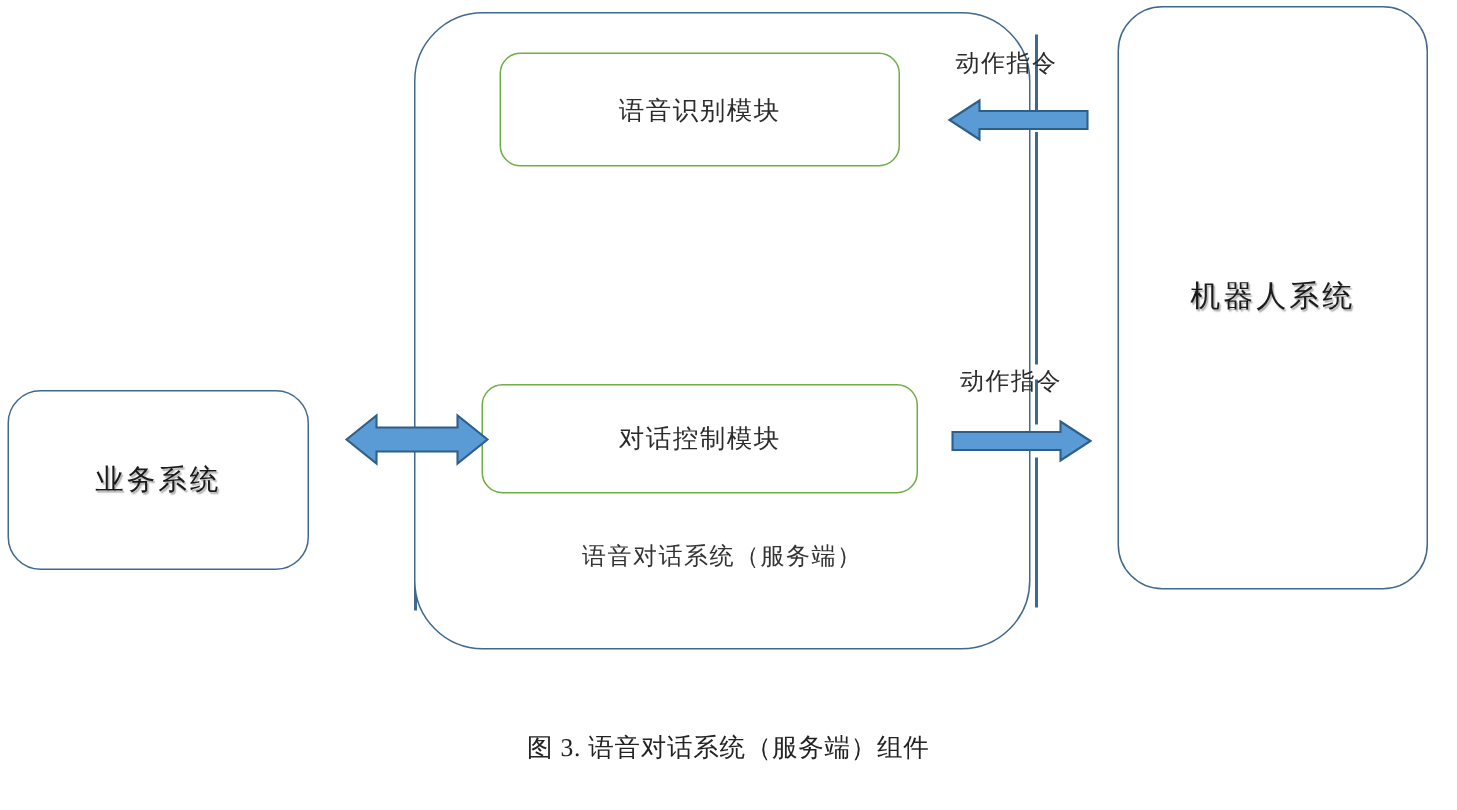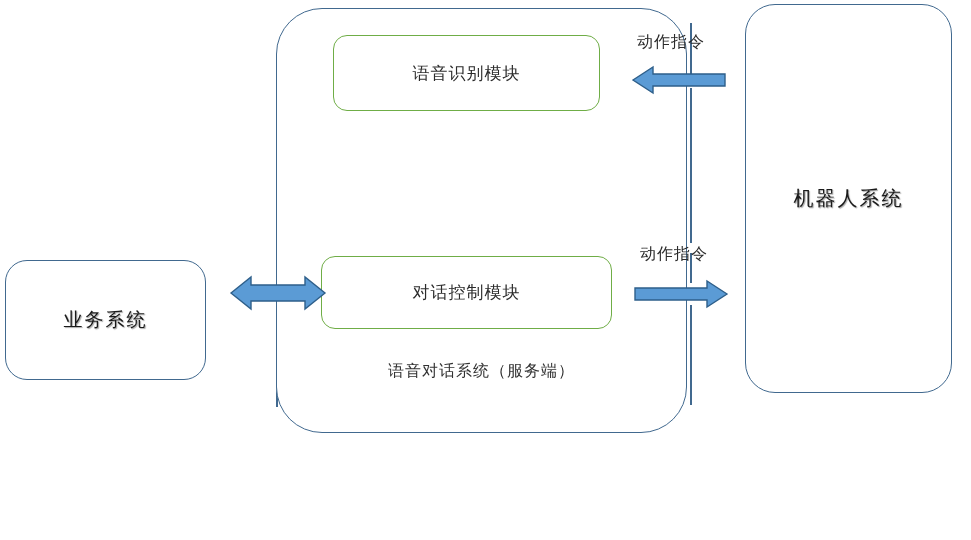--- a/index.html
+++ b/index.html
@@ -175,14 +175,15 @@
   <div class="arrow" style="left:229px; top:272px;">
     <svg width="98" height="42" viewBox="0 0 98 42" xmlns="http://www.w3.org/2000/svg">
       <polygon points="2,21 22,5 22,13 76,13 76,5 96,21 76,37 76,29 22,29 22,37" fill="#5b9bd5" stroke="#2e5f8a" stroke-width="1.4" stroke-linejoin="miter"></polygon>
     </svg>
   </div>
 
   <div id="label-voice-feature" class="arrow-label">动作指令</div>
 
   <div id="label-action-cmd" class="arrow-label">动作指令</div>
 
+  <div id="figure-caption">图 3. 语音对话系统（服务端）组件</div>
 
 </div>
 
 </body></html>

